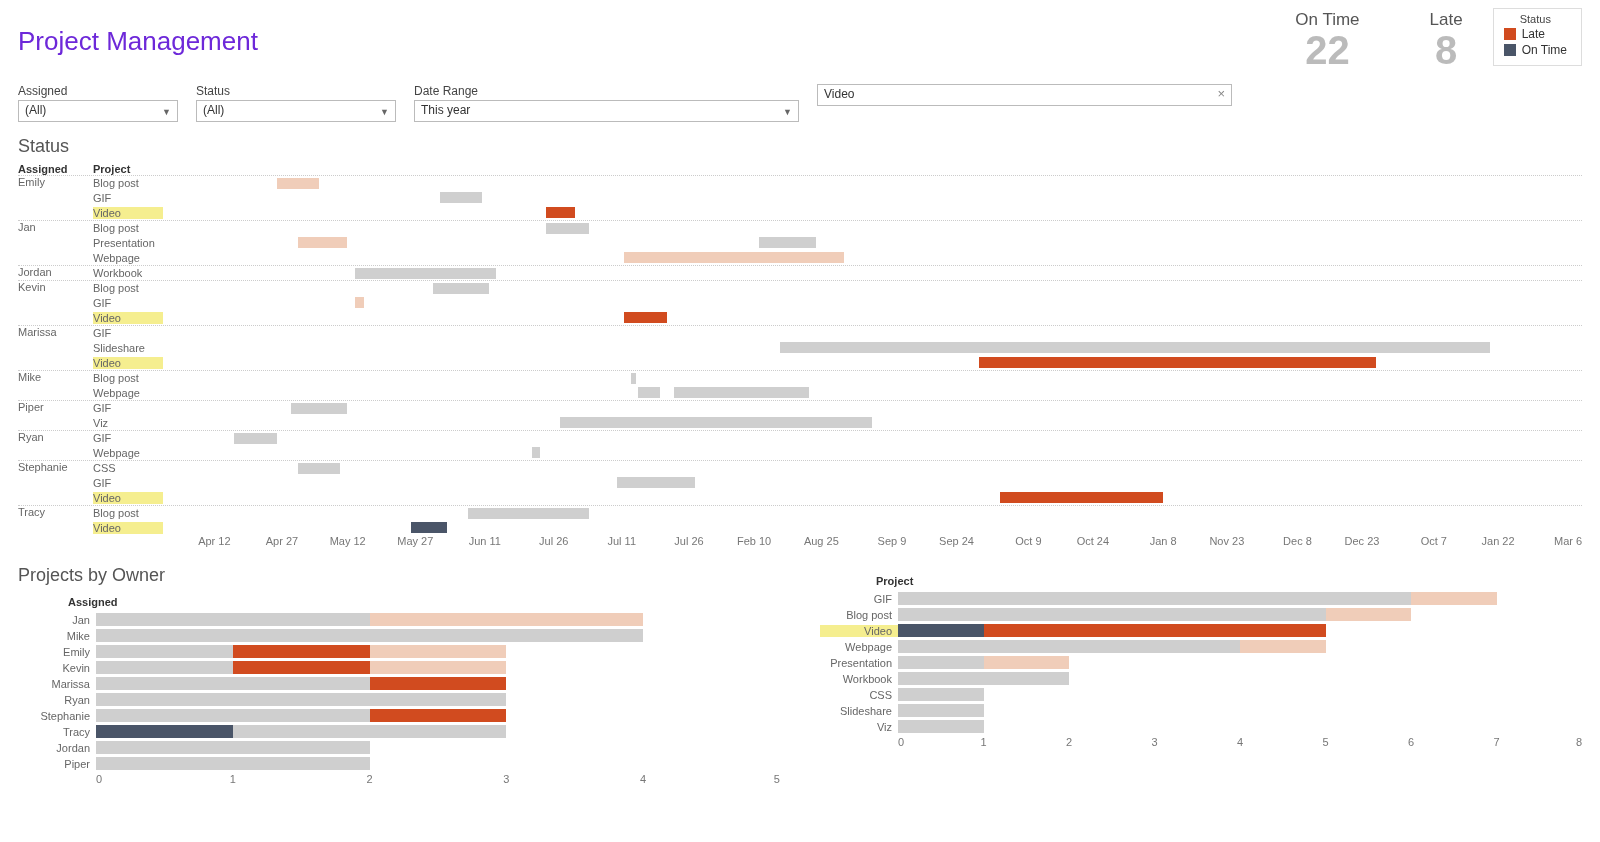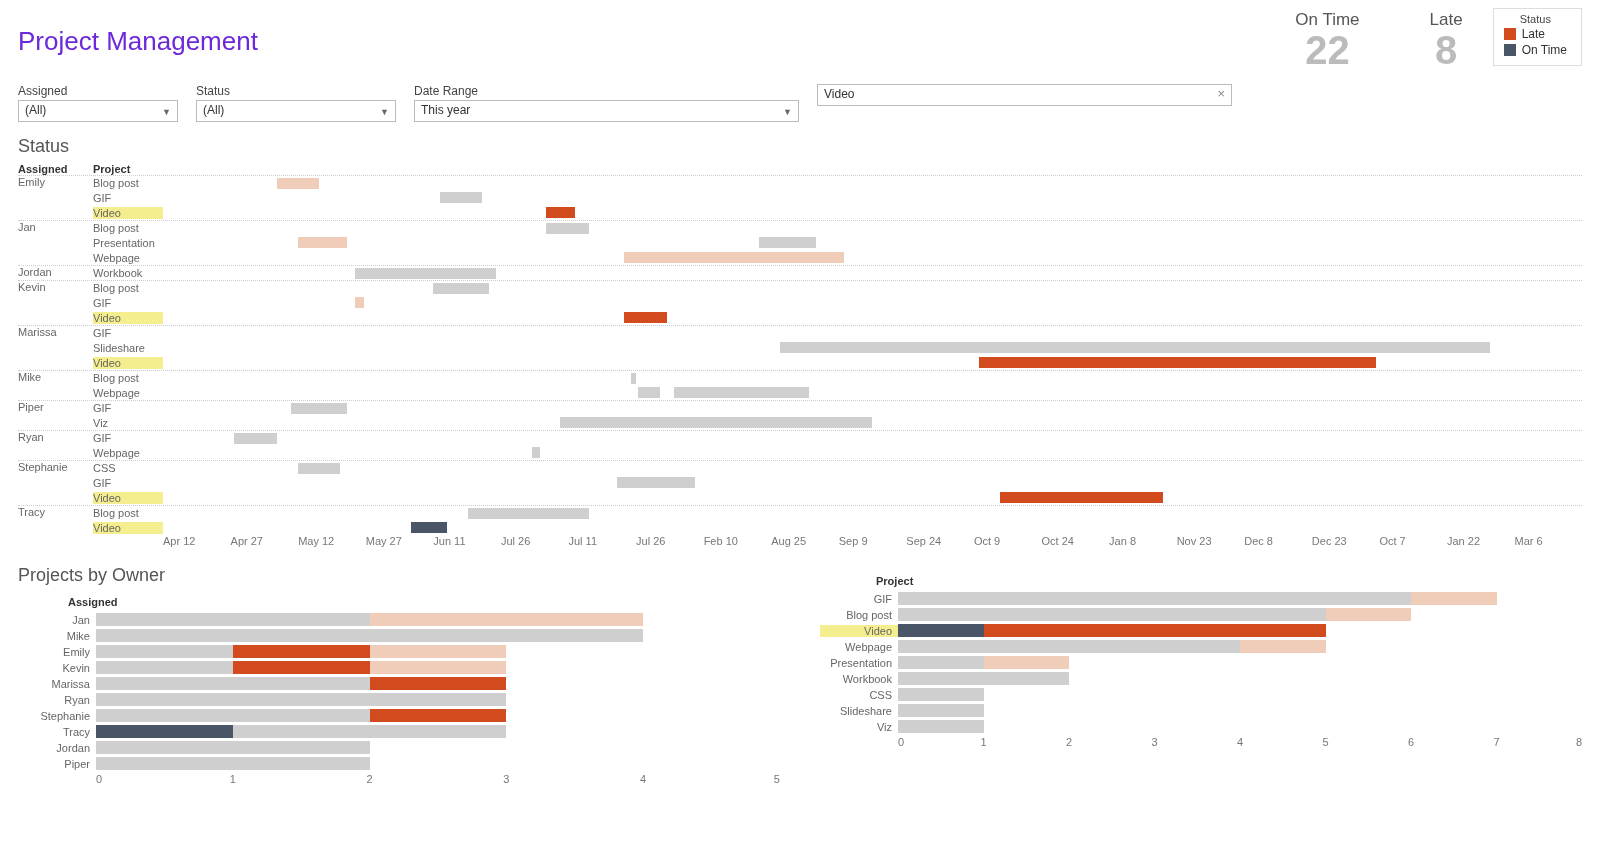--- a/index.html
+++ b/index.html
@@ -30,21 +30,21 @@
 .col-assigned{width:75px}
 .col-project{width:70px}
 .gantt-row{display:flex;align-items:center;height:15px;font-size:11px;color:#666;position:relative}
 .gantt-row .col-assigned{align-self:flex-start}
 .gantt-row .col-project{white-space:nowrap}
 .hl{background:#f5ee8f}
 .track{position:relative;flex:1;height:100%}
 .bar{position:absolute;top:2px;height:11px}
 .group-sep{border-top:1px dotted #ccc}
 .xaxis{display:flex;margin-left:145px;font-size:11px;color:#777}
-.xaxis span{flex:1;text-align:left}
+.xaxis span{flex:1;text-align:right}
 .bottom{display:flex;gap:40px;margin-top:18px}
 .panel{flex:1}
 .panel h2{margin-top:0}
 .pbars{margin-top:10px}
 .pbar-header{font-weight:600;font-size:11px;margin-bottom:4px;text-align:left;margin-left:8px}
 .prow{display:flex;align-items:center;height:15px;margin-bottom:1px}
 .prow-label{width:78px;text-align:right;padding-right:6px;font-size:11px;color:#666}
 .prow-track{flex:1;height:13px;position:relative}
 .seg{position:absolute;top:0;bottom:0}
 .paxis{display:flex;margin-left:78px;font-size:11px;color:#777;margin-top:2px}

